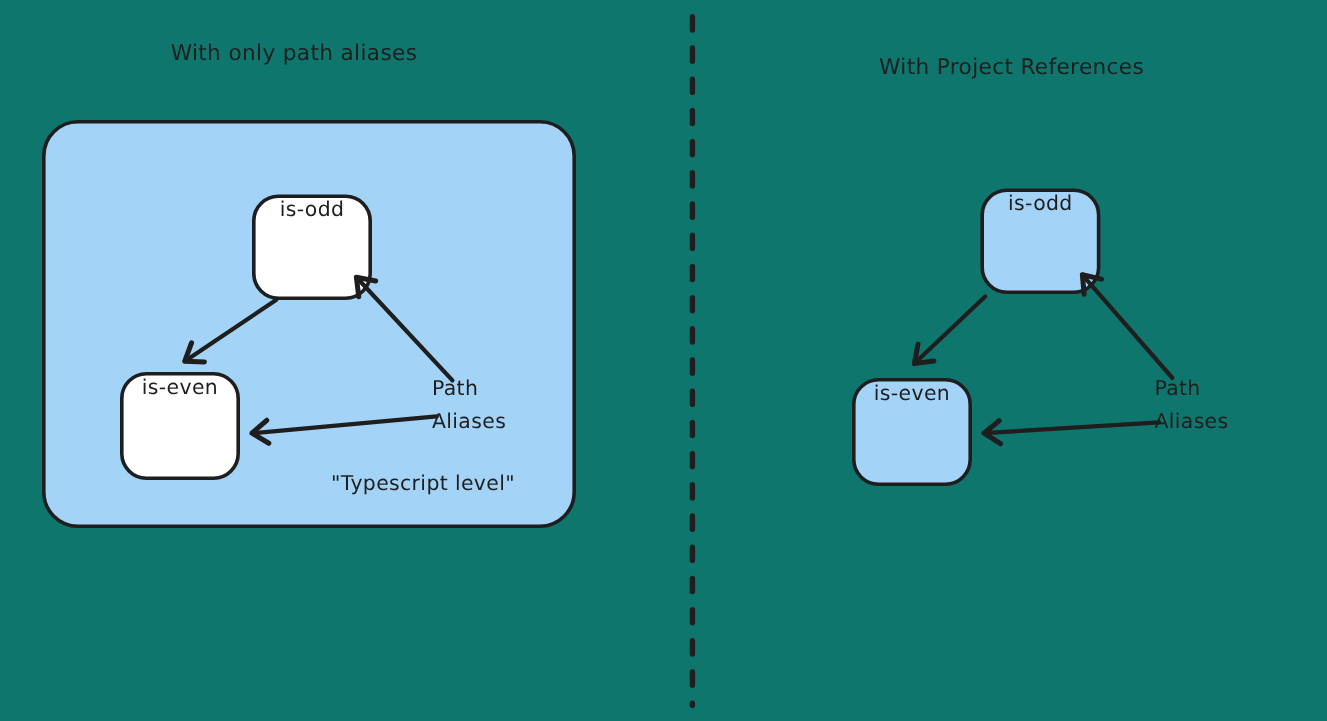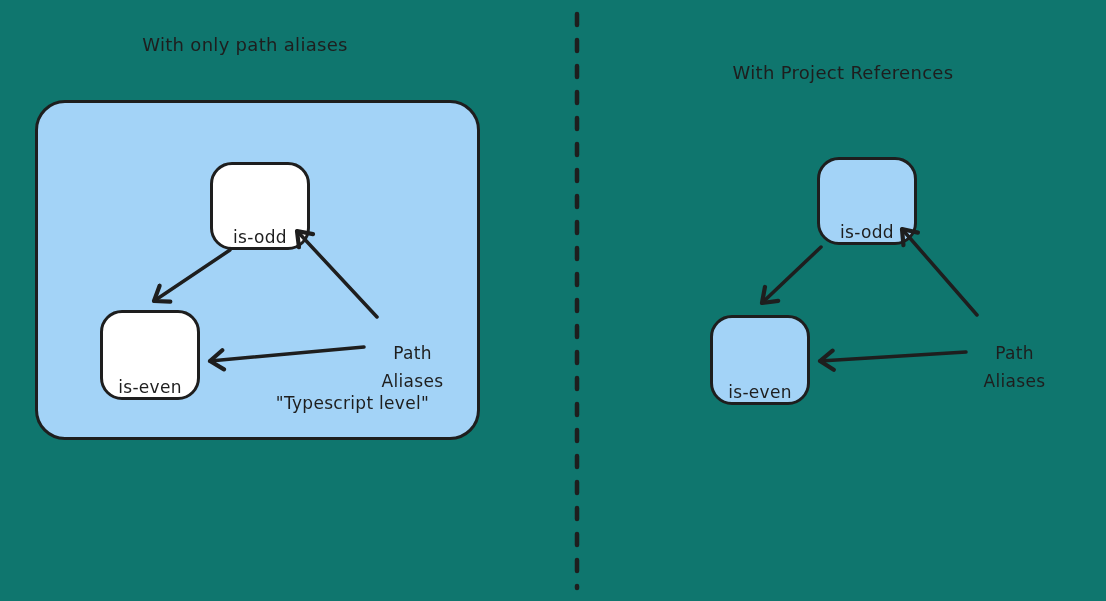--- a/index.html
+++ b/index.html
@@ -23,59 +23,57 @@
   }
 
   .panel-title {
     position: absolute;
     text-align: center;
     font-size: 18px;
     letter-spacing: 0.3px;
     color: #1e1e1e;
   }
   .title-left  { left: 120px; top: 34px; width: 250px; }
-  .title-right { left: 718px; top: 62px; width: 250px; }
+  .title-right { left: 718px; top: 46px; width: 250px; }
 
   .container-box {
     position: absolute;
     left: 35px; top: 100px;
     width: 445px; height: 340px;
     background: #a3d3f7;
     border: 3px solid #1e1e1e;
     border-radius: 30px;
   }
 
   .node {
     position: absolute;
     width: 100px; height: 88px;
     border: 3px solid #1e1e1e;
     border-radius: 22px;
     display: flex;
-    align-items: flex-end;
+    align-items: flex-start;
     justify-content: center;
     font-size: 17px;
     letter-spacing: 0.3px;
   }
   .node-white { background: #ffffff; }
   .node-blue  { background: #a3d3f7; }
 
   .node-odd-left   { left: 210px; top: 162px; }
   .node-even-left  { left: 100px; top: 310px; height: 90px; }
   .node-odd-right  { left: 817px; top: 157px; }
   .node-even-right { left: 710px; top: 315px; height: 90px; }
 
   .annotation {
     position: absolute;
     width: 105px;
-    text-align: center;
     font-size: 17px;
     line-height: 28px;
     white-space: pre-line;
     letter-spacing: 0.3px;
-    margin-top: 29px;
   }
   .annotation-left  { left: 360px; top: 310px; }
   .annotation-right { left: 962px; top: 310px; }
 
   .container-caption {
     position: absolute;
     left: 255px; top: 393px;
     width: 195px;
     text-align: center;
     font-size: 17px;

